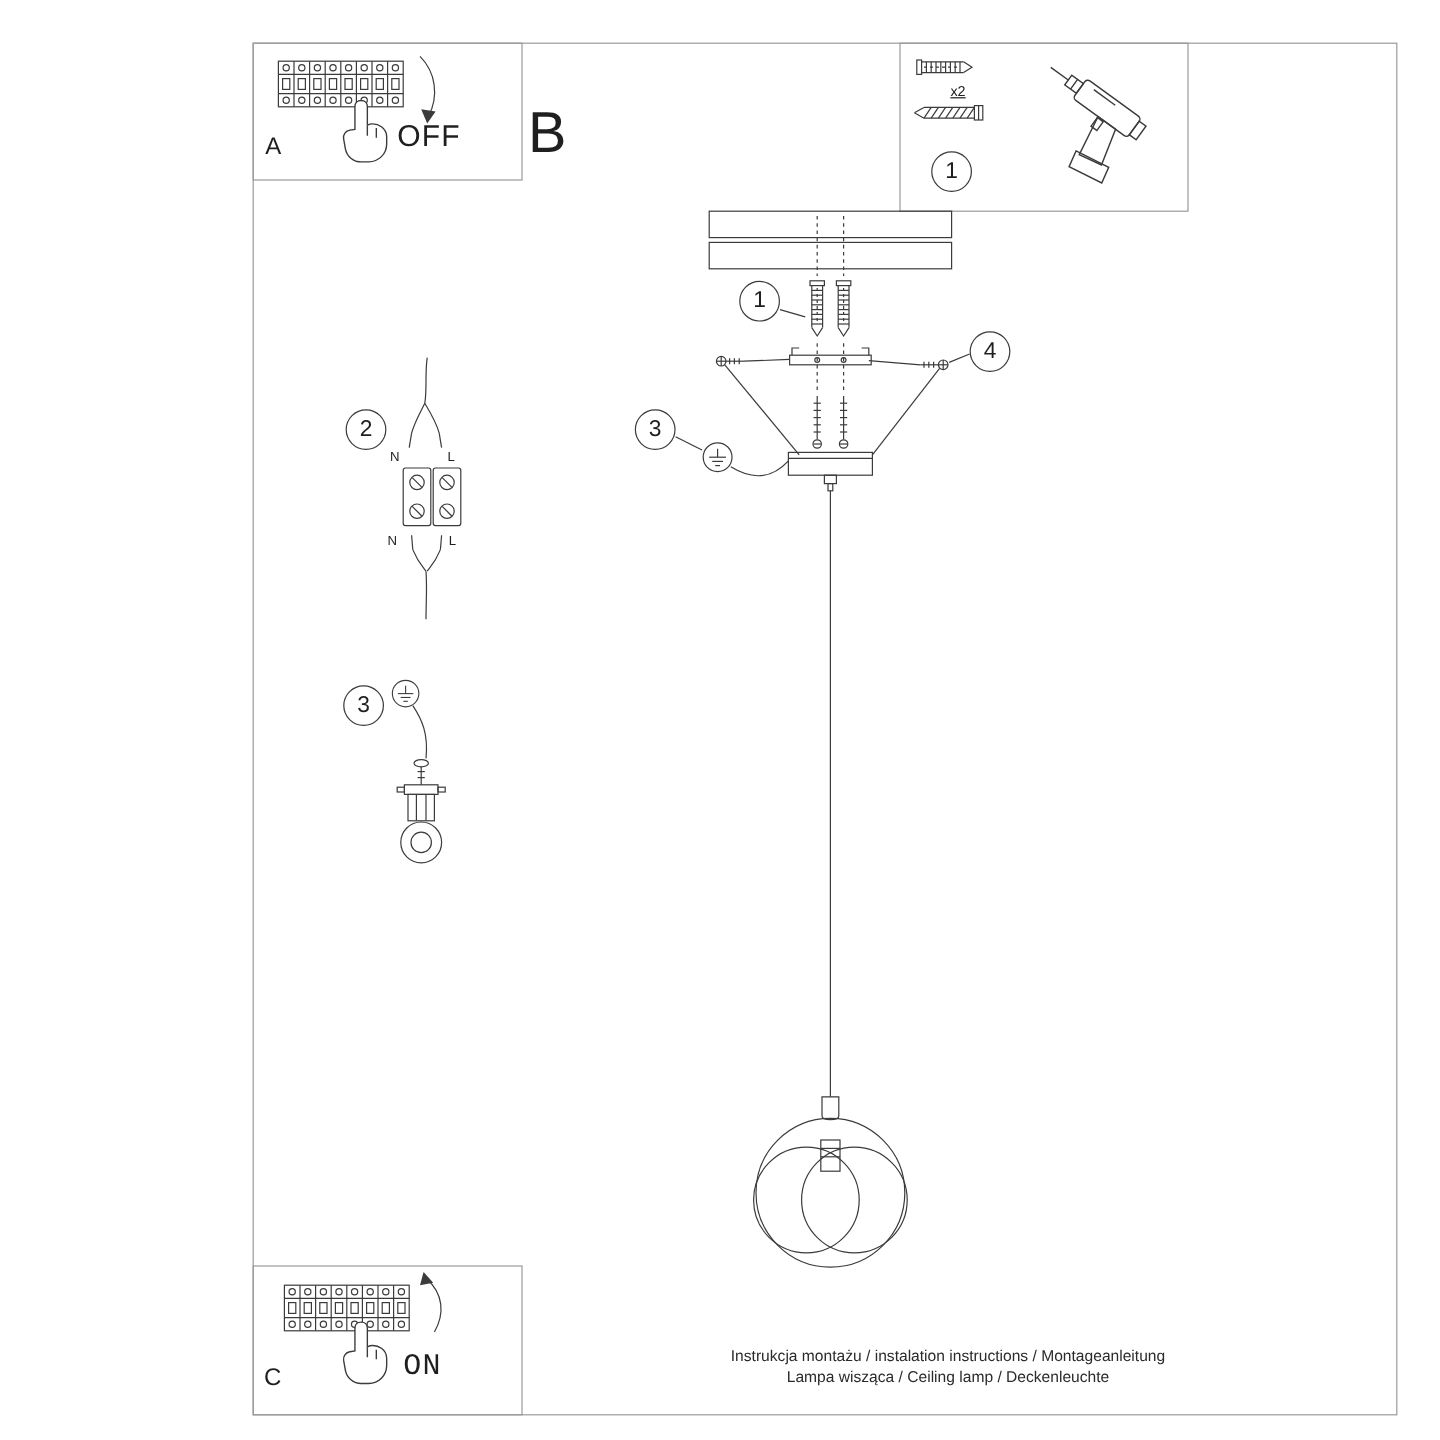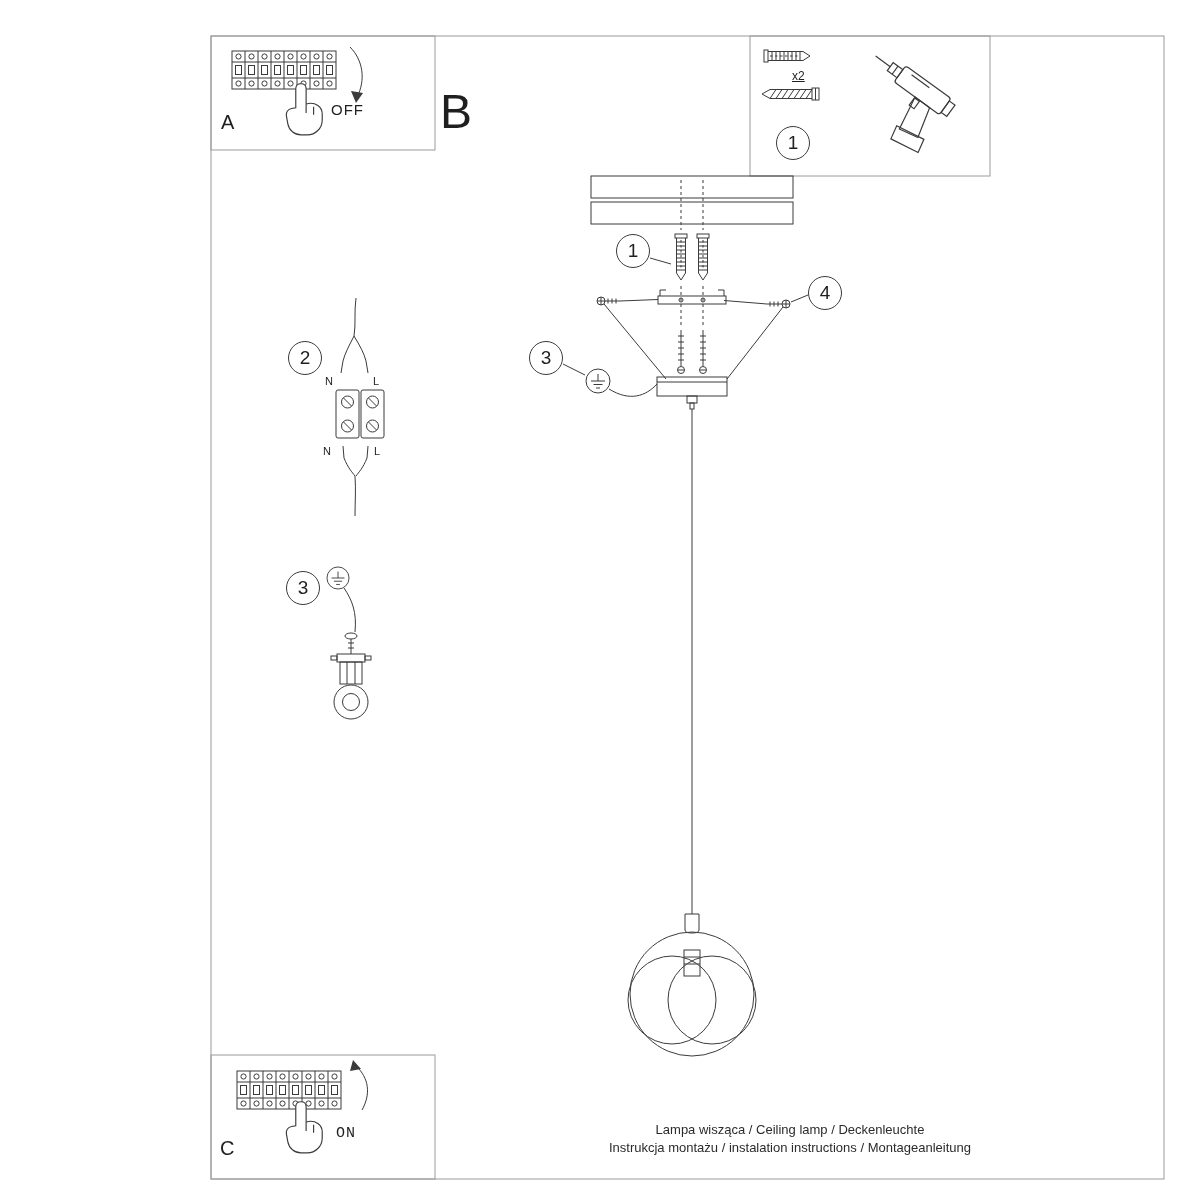--- a/index.html
+++ b/index.html
@@ -4,21 +4,21 @@
 <style>
   html,body{margin:0;padding:0;background:#fff;}
   .sheet{
     position:relative;width:1200px;height:1200px;background:#fff;
     font-family:"Liberation Sans", sans-serif;color:#1f1f1f;overflow:hidden;
   }
   .art{position:absolute;left:0;top:0;}
   .t{position:absolute;white-space:nowrap;line-height:1;}
   .section-label{font-size:20px;}
   .big-letter{font-size:48px;}
-  .state-label{font-size:15px;letter-spacing:1px;}
+  .state-label{font-size:25px;letter-spacing:1px;}
   .qty-label{font-size:12px;}
   .wire-label{font-size:11px;}
   .callout{
     position:absolute;width:34px;height:34px;border:1.5px solid #3b3b3b;
     border-radius:50%;background:#fff;display:flex;align-items:center;
     justify-content:center;font-size:19px;box-sizing:border-box;
   }
   .footer{
     position:absolute;left:560px;top:1121px;width:460px;text-align:center;
     font-size:13px;line-height:1.35;color:#2b2b2b;
@@ -298,16 +298,16 @@
   <div class="t wire-label" style="left:373px;top:376px;">L</div>
   <div class="t wire-label" style="left:323px;top:446px;">N</div>
   <div class="t wire-label" style="left:374px;top:446px;">L</div>
 
   <div class="callout" style="left:286px;top:571px;">3</div>
 
   <div class="t section-label" style="left:220px;top:1138px;">C</div>
   <div class="t state-label" style="left:336px;top:1126px;font-family:Liberation Mono, monospace;">ON</div>
 
   <div class="footer">
+    <div>Instrukcja montażu / instalation instructions / Montageanleitung</div>
     <div>Lampa wisząca / Ceiling lamp / Deckenleuchte</div>
-    <div>Instrukcja montażu / instalation instructions / Montageanleitung</div>
   </div>
 </div>
 
 </body></html>

